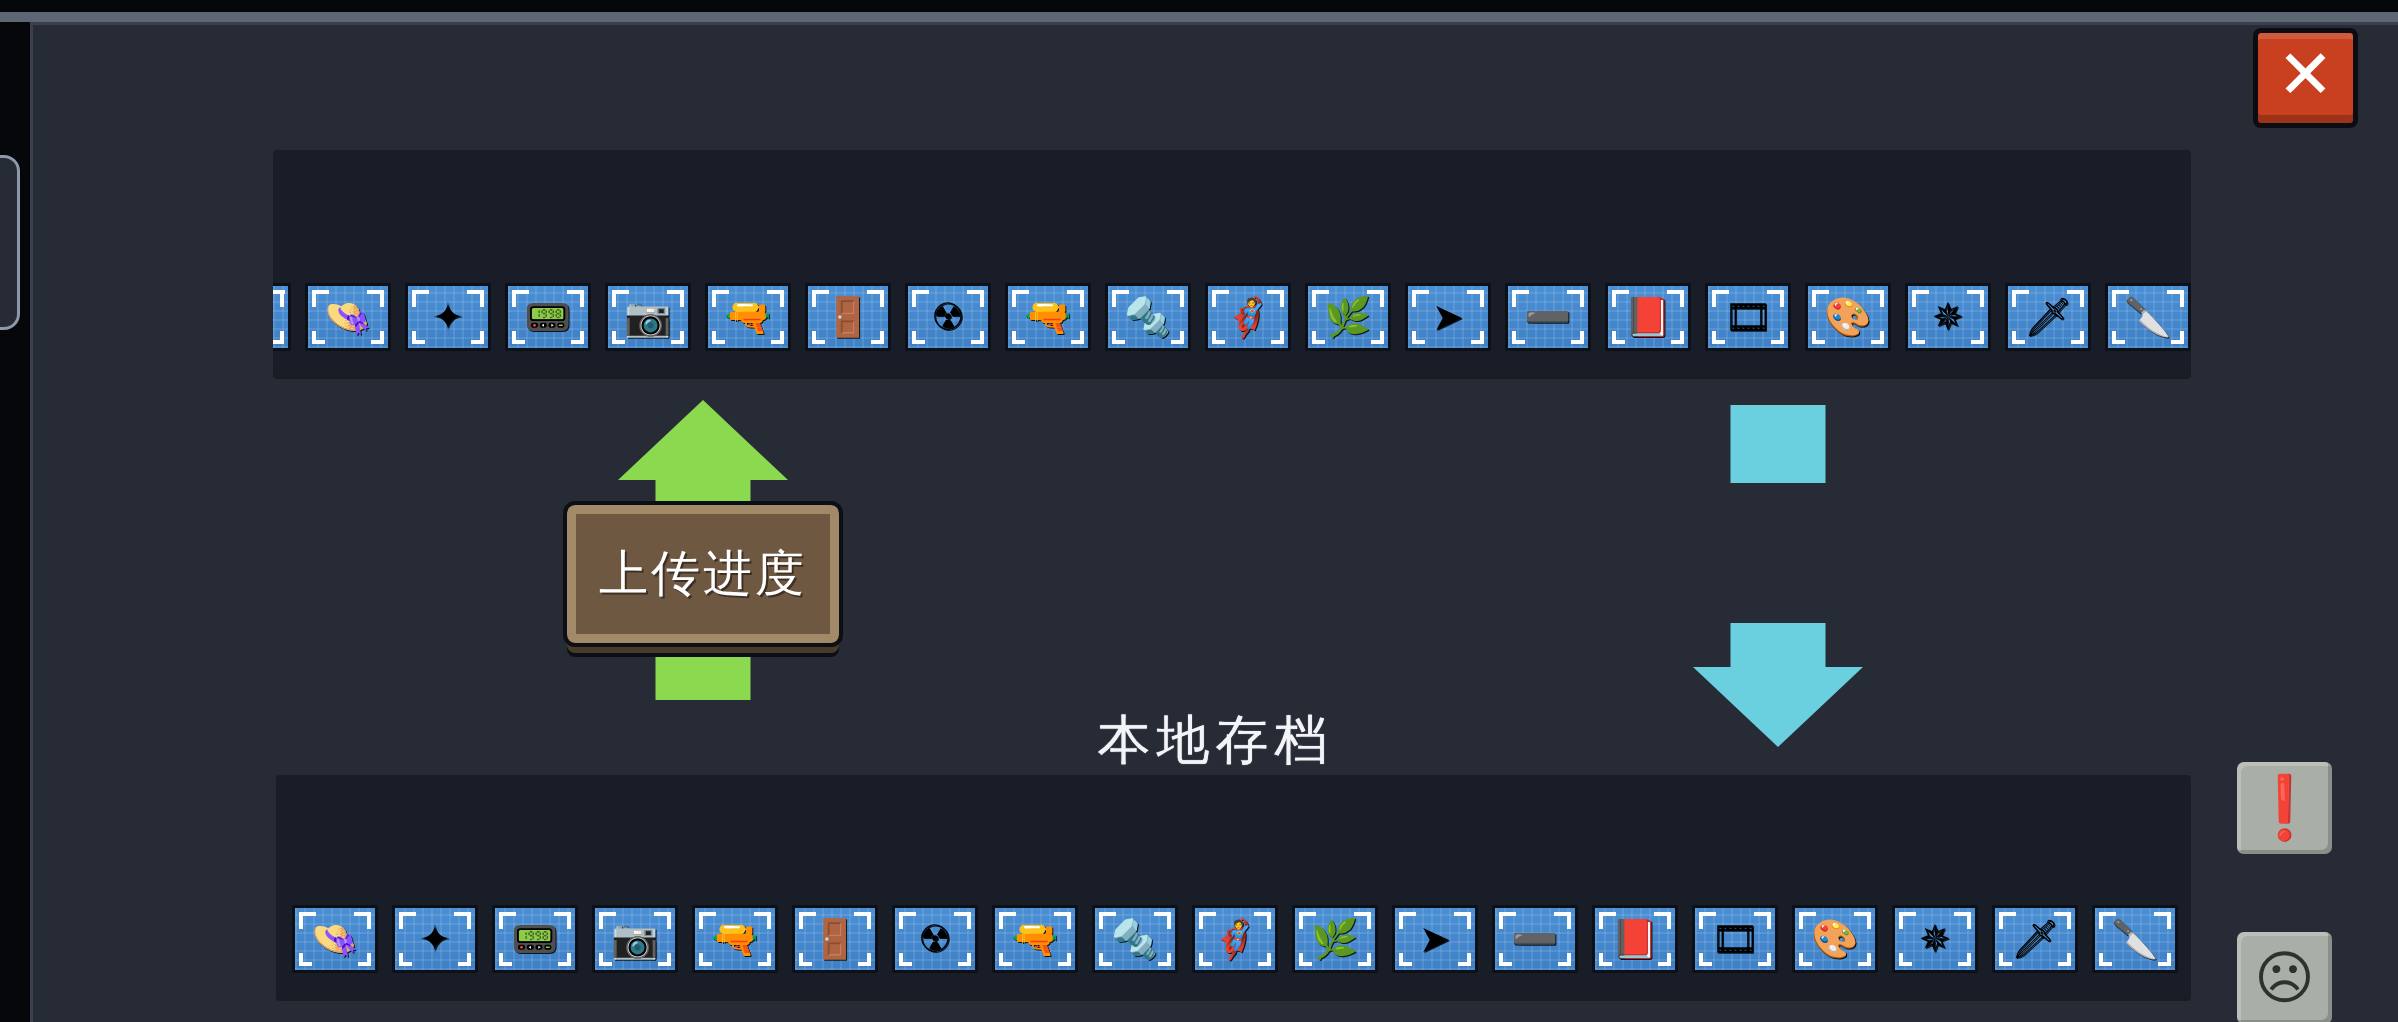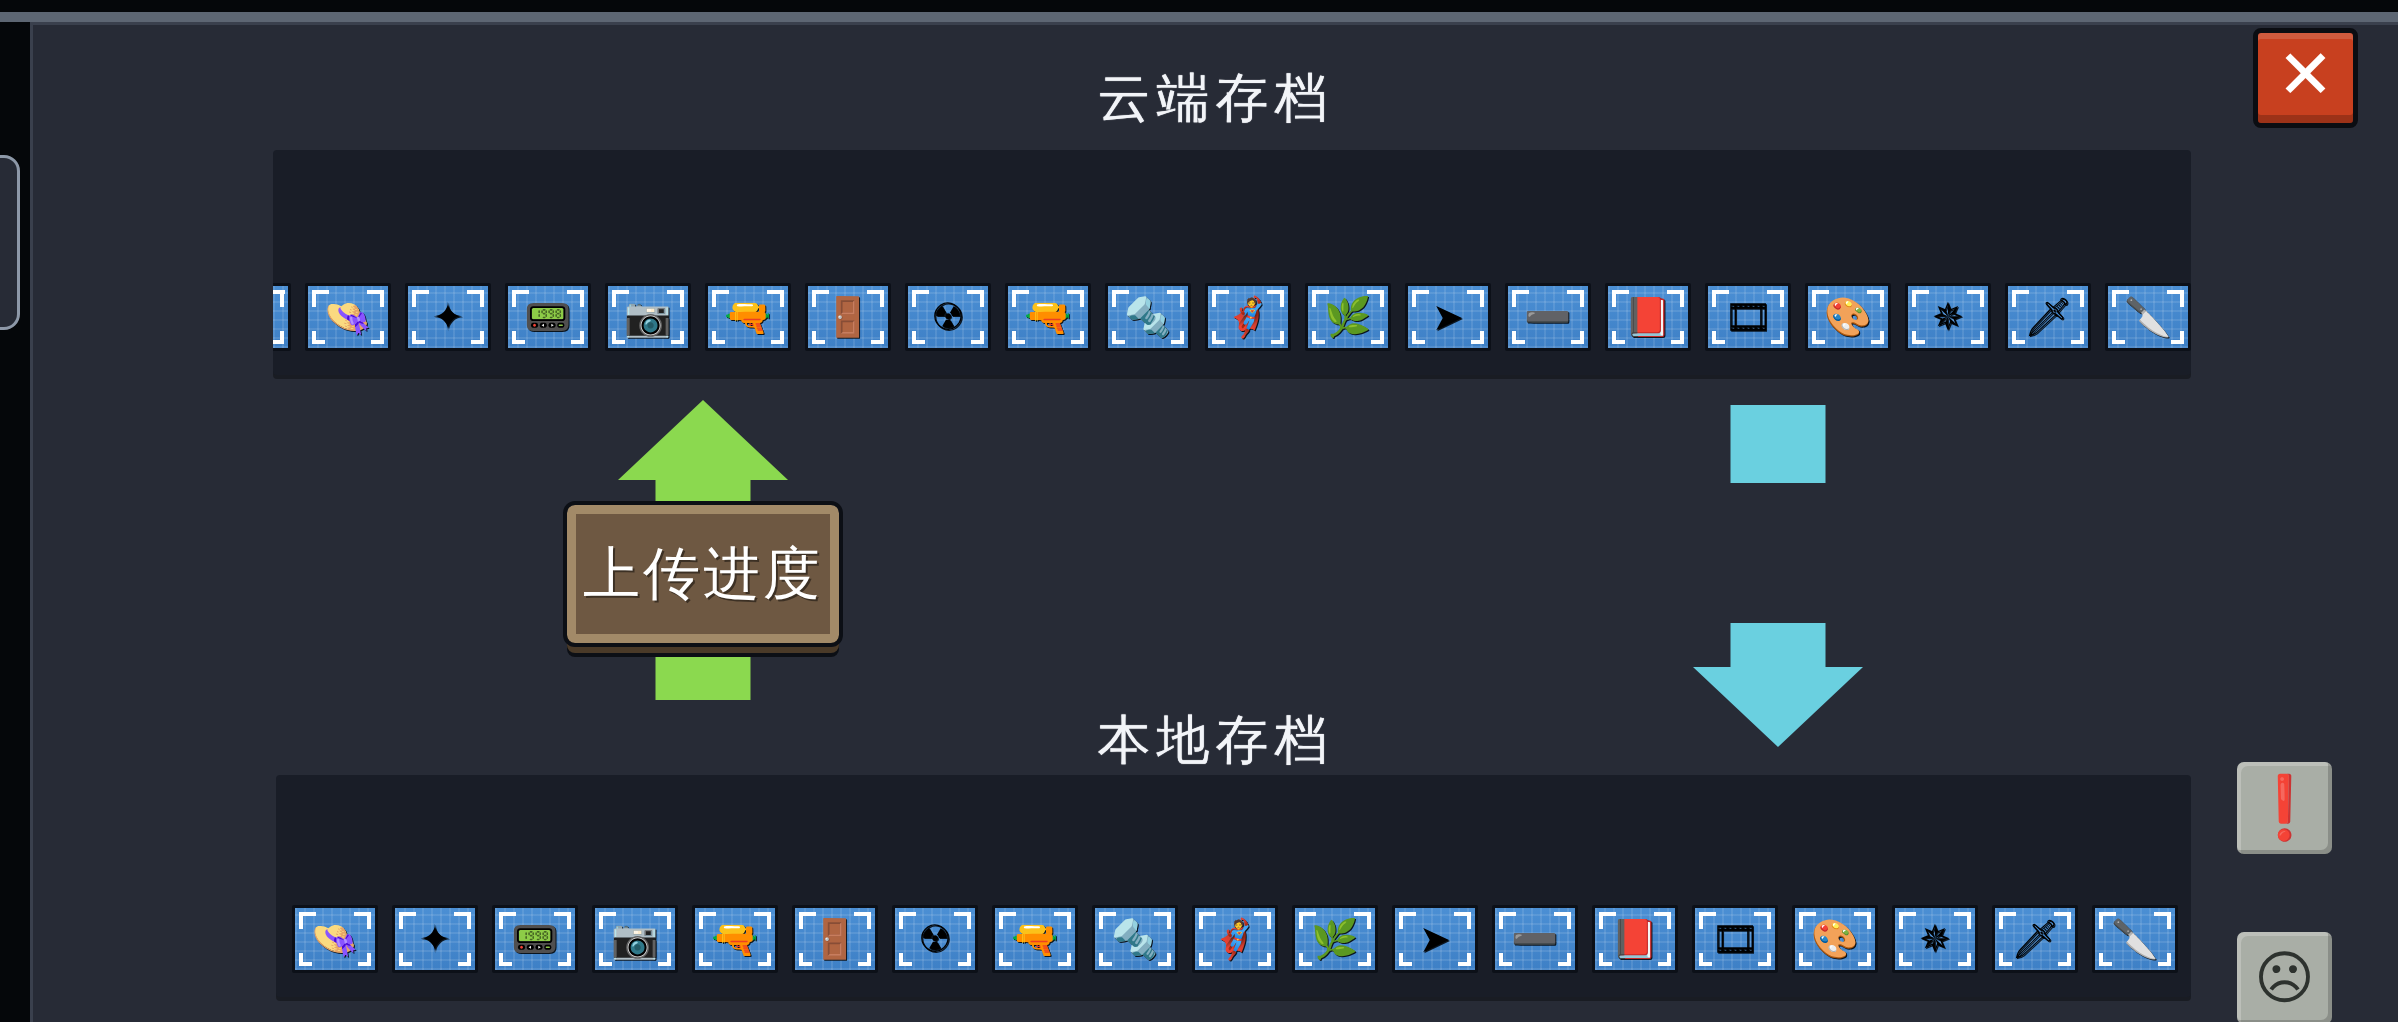--- a/index.html
+++ b/index.html
@@ -156,21 +156,21 @@
     background:#6e5842;
     border:9px solid #a28a68;
     border-radius:8px;
     outline:4px solid #0c0f15;
     box-shadow:0 10px 0 #4a3a28, 0 14px 0 #0c0f15;
     display:flex; align-items:center; justify-content:center;
     cursor:pointer;
   }
   .wood-btn .label{
     color:#ffffff;
-    font-size:57px;
+    font-size:49px;
     letter-spacing:3px;
     text-shadow:2px 2px 0 rgba(0,0,0,.45);
     white-space:nowrap;
   }
 
   
   #close-button{
     position:absolute; left:2253px; top:28px;
     width:105px; height:100px;
     background:#c8401f;
@@ -209,21 +209,20 @@
 
 <div id="screen">
 
   <div id="top-letterbox"></div>
   <div id="frame-line"></div>
   <div id="left-black-edge"></div>
   <div id="left-tab"></div>
 
   <div id="inner-stage">
 
-    <div class="panel-title" id="cloud-title">云端存档</div>
 
     <div class="save-panel" id="cloud-panel">
       <div class="slot-row" id="cloud-row">
           <div class="slot clip-left">
             <span class="glyph">📕</span>
             <i class="br1"></i>
             <i class="br2"></i>
           </div>
           <div class="slot">
             <span class="glyph">👒</span>

